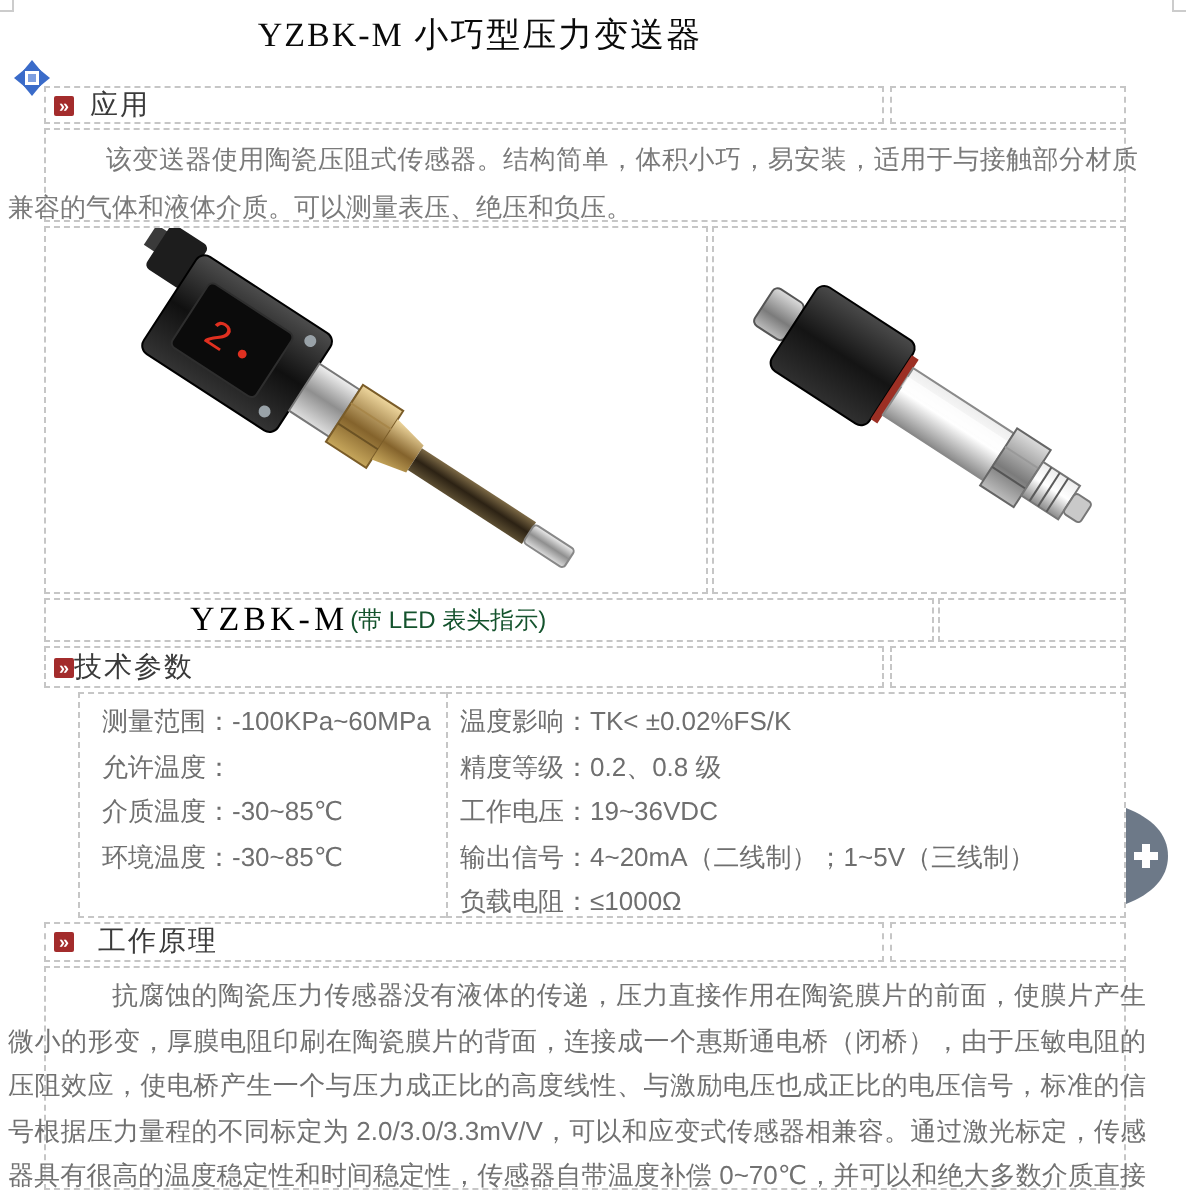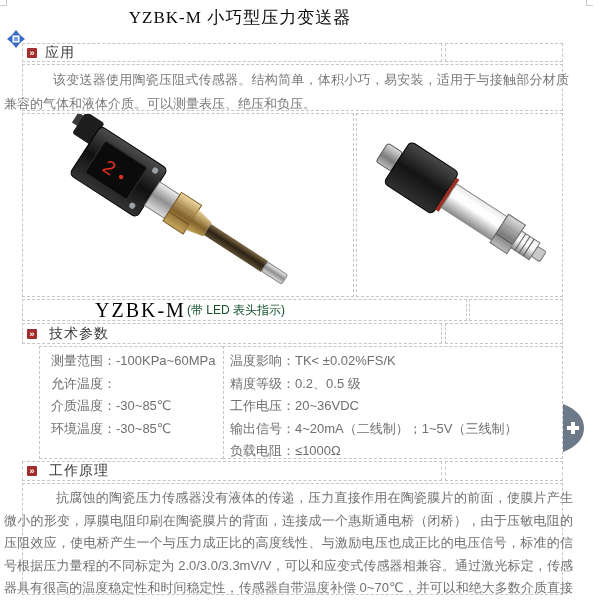--- a/index.html
+++ b/index.html
@@ -29,21 +29,21 @@
     font-size:13px;line-height:24px;color:#7a7a7a;
     text-align:justify;text-indent:49px;
   }
   .flow-text.principle{width:569px;line-height:22.5px;text-indent:52px;color:#717171;}
   .param-col{padding-top:3px;}
   .param-row{height:22.5px;line-height:22.5px;font-size:13px;color:#6f6f6f;
     padding-left:11px;white-space:nowrap;}
   .caption-cell{display:flex;align-items:center;padding-left:72px;}
   .caption-model{
     font-family:"Liberation Serif","DejaVu Serif",serif;
-    font-size:20px;letter-spacing:2px;color:#000;
+    font-size:17px;letter-spacing:2px;color:#000;
   }
   .caption-note{font-size:12px;color:#14532d;margin-left:1px;}
   .photo-wrap{position:absolute;overflow:hidden;}
   .side-tab{position:absolute;left:563px;top:402px;width:22px;height:52px;cursor:pointer;}
 </style>
 </head>
 <body>
 
 <div class="corner-mark tl"></div>
 <div class="corner-mark tr"></div>
@@ -151,34 +151,34 @@
 </div>
 
 <div class="cell caption-cell" style="left:22px;top:299px;width:445px;height:22px;">
   <span class="caption-model">YZBK-M</span>
   <span class="caption-note">(带 LED 表头指示)</span>
 </div>
 <div class="cell" style="left:469px;top:299px;width:94px;height:22px;"></div>
 
 <div class="cell sec-header" style="left:22px;top:323px;width:420px;height:21px;">
   <span class="bullet">»</span>
-  <span class="sec-title" style="margin-left:12px;text-align:center;">技术参数</span>
+  <span class="sec-title" style="margin-left:0;text-align:center;">技术参数</span>
 </div>
 <div class="cell" style="left:445px;top:323px;width:118px;height:21px;"></div>
 
 <div class="cell param-col" style="left:39px;top:346px;width:199px;height:113px;">
   <div class="param-row">测量范围：-100KPa~60MPa</div>
   <div class="param-row">允许温度：</div>
   <div class="param-row">介质温度：-30~85℃</div>
   <div class="param-row">环境温度：-30~85℃</div>
 </div>
 <div class="cell param-col" style="left:223px;top:346px;width:340px;height:113px;">
   <div class="param-row" style="padding-left:6px;">温度影响：TK&lt; ±0.02%FS/K</div>
-  <div class="param-row" style="padding-left:6px;">精度等级：0.2、0.5 级</div>
-  <div class="param-row" style="padding-left:6px;">工作电压：20~36VDC</div>
+  <div class="param-row" style="padding-left:6px;">精度等级：0.2、0.8 级</div>
+  <div class="param-row" style="padding-left:6px;">工作电压：19~36VDC</div>
   <div class="param-row" style="padding-left:6px;">输出信号：4~20mA（二线制）；1~5V（三线制）</div>
   <div class="param-row" style="padding-left:6px;">负载电阻：≤1000Ω</div>
 </div>
 
 <div class="cell sec-header" style="left:22px;top:461px;width:420px;height:20px;">
   <span class="bullet">»</span>
   <span class="sec-title" style="margin-left:12px;">工作原理</span>
 </div>
 <div class="cell" style="left:445px;top:461px;width:118px;height:20px;"></div>
 

